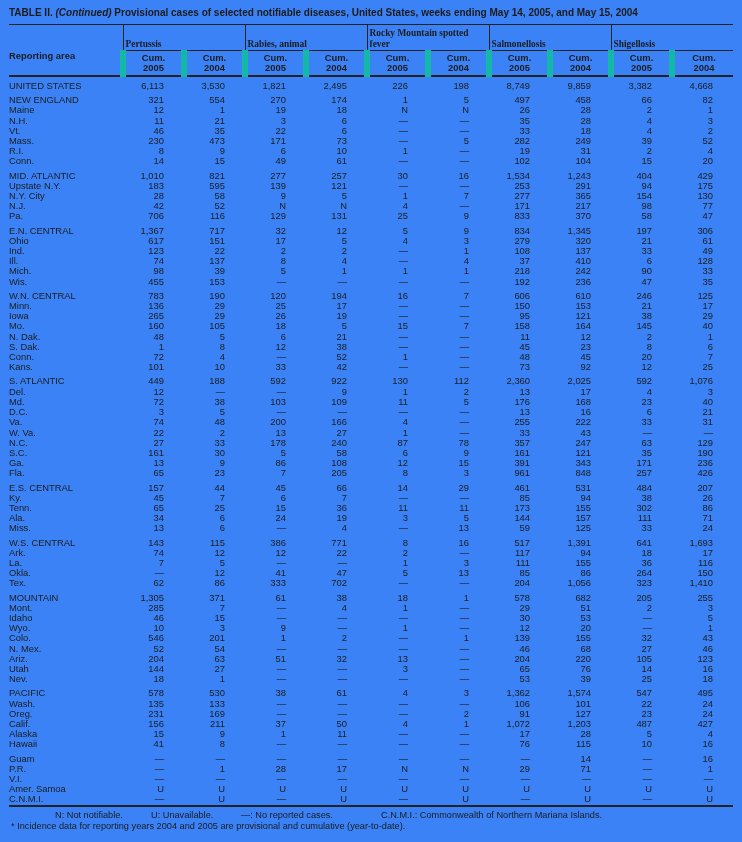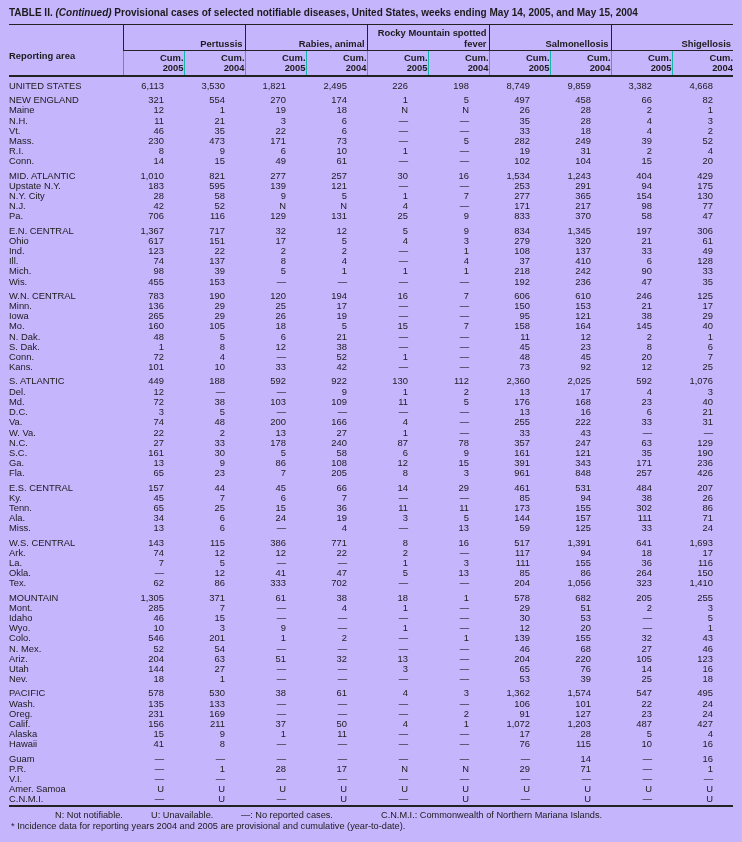--- a/index.html
+++ b/index.html
@@ -1,44 +1,44 @@
 <!DOCTYPE html>
 <html><head>
 <meta charset="utf-8">
 <style>
   html,body { margin:0; padding:0; background:#e8e8e8; }
   .page {
     width:742px; height:842px; box-sizing:border-box;
-    background:#c4b5fd; color:#1c1c1c;
+    background:#3b82f6; color:#1c1c1c;
     font-family:"Liberation Sans","DejaVu Sans",sans-serif;
     padding:6px 9px 0 9px; overflow:hidden; position:relative;
   }
   .title-line { font-size:10px; font-weight:bold; line-height:13px; white-space:nowrap; }
   .title-line .italic { font-style:italic; }
 
   table.report {
     border-collapse:collapse; table-layout:fixed; width:724px;
     margin-top:5px; border-bottom:2px solid #222;
   }
   col.c-area { width:114px; }
   col.c-num  { width:61px; }
 
   thead th { font-size:9.4px; font-weight:bold; padding:0; }
   thead tr.grp-row th { border-top:1px solid #222; }
   th.area-h {
     text-align:left; vertical-align:bottom; padding-bottom:14px;
     border-bottom:2px solid #222; font-size:9.4px;
   }
   th.grp {
-    text-align:right; vertical-align:bottom;
+    text-align:left; vertical-align:bottom;
     border-left:1px solid #222; border-bottom:1px solid #222;
-    padding:3px 2px 1px 2px; line-height:10.5px;
+    padding:3px 2px 1px 2px; line-height:10.5px;font-family:Liberation Serif, serif;
   }
   th.sub {
-    text-align:right; border-left:1px solid #14b8a6; border-bottom:2px solid #222;
+    text-align:center; border-left:6px solid #14b8a6; border-bottom:2px solid #222;
     padding:2px 0 2px 0; line-height:10px;
   }
 
   tbody td {
     font-size:9.4px; line-height:10.2px; padding:0;
     white-space:nowrap; vertical-align:bottom;
   }
   td.area { text-align:left; }
   td.num  { text-align:right; padding-right:20px; }
   tr.group-start td { padding-top:4px; }

